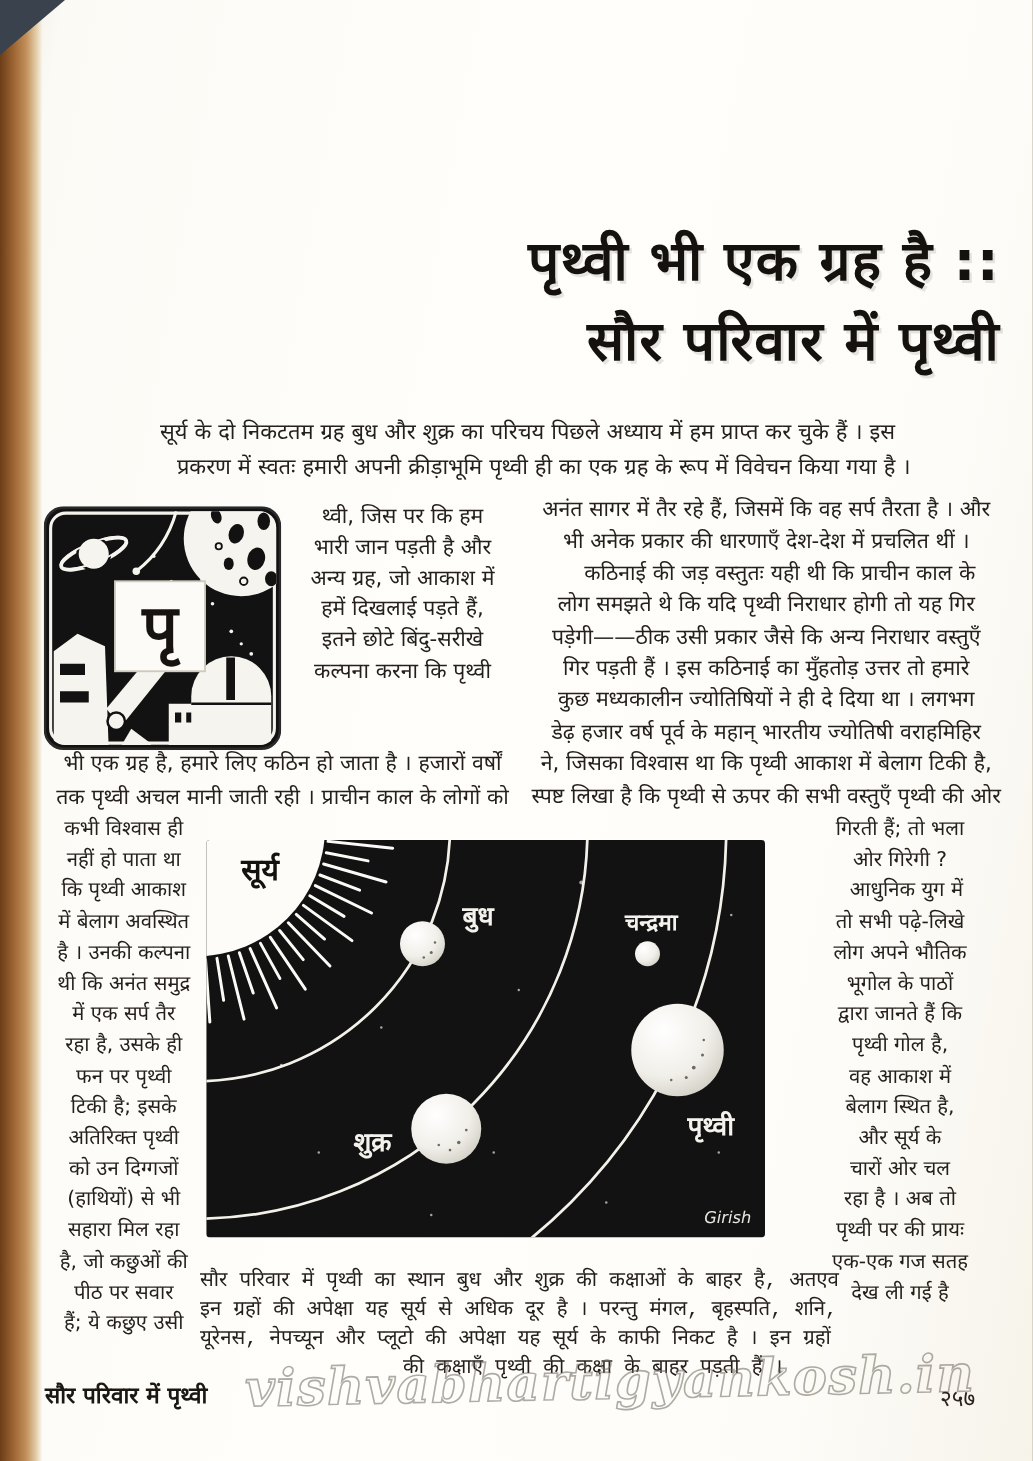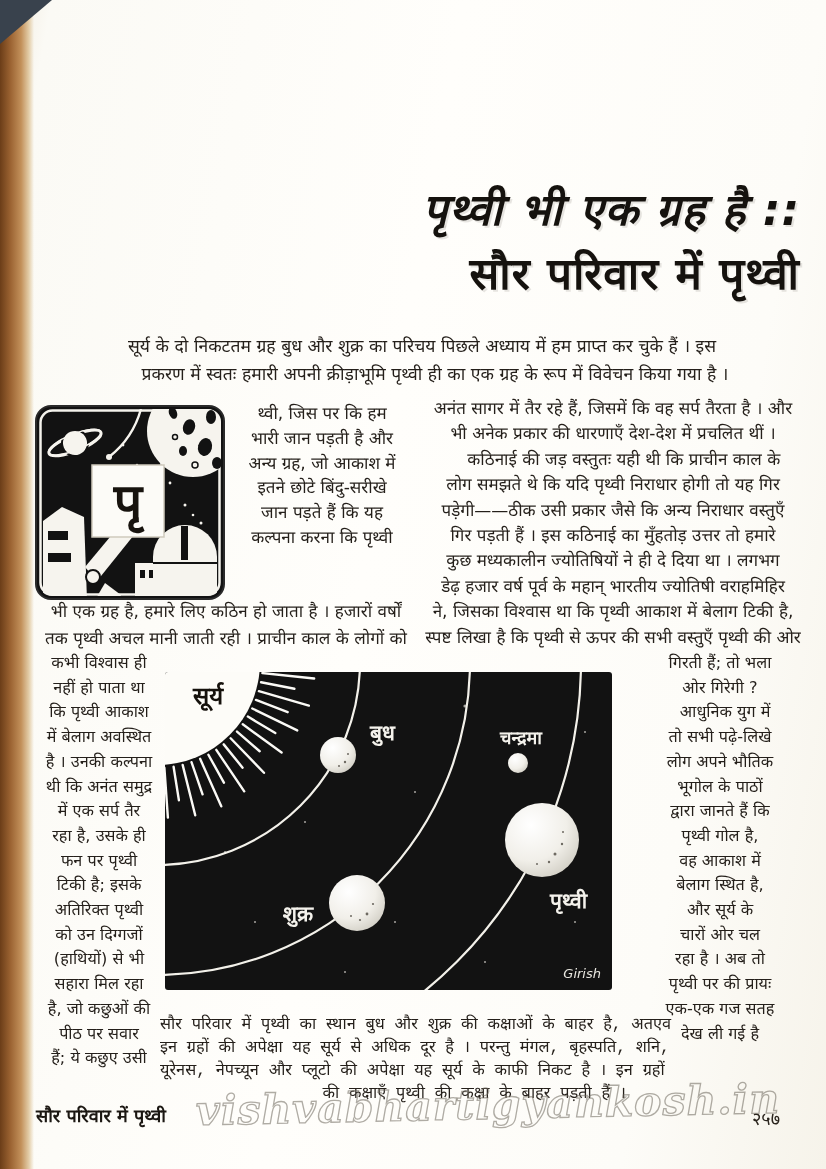--- a/index.html
+++ b/index.html
@@ -7,21 +7,21 @@
     position:relative;width:826px;height:1169px;margin:0 auto;overflow:hidden;
     background:linear-gradient(100deg,#efe8da 0%,#fbfaf5 5%,#fffefb 45%,#fdfcf8 80%,#f6f3ea 100%);
     font-family:"DejaVu Sans",sans-serif;color:#241f1a;
   }
   .spine{position:absolute;left:0;top:0;width:34px;height:1169px;
     background:linear-gradient(90deg,#6b3d18 0%,#9a6231 30%,#c2905a 62%,#e3cda8 85%,rgba(255,255,255,0) 100%);}
   .corner{position:absolute;left:0;top:0;width:52px;height:44px;background:#39424d;
     clip-path:polygon(0 0,100% 0,0 100%);}
   .title{position:absolute;right:26px;text-align:right;font-weight:800;color:#15120e;
     font-size:44px;line-height:1;letter-spacing:1px;text-shadow:2px 2px 0 rgba(60,50,40,.12);white-space:pre;}
-  .t1{top:188px;font-style:italic;} .t2{top:252px;}
+  .t1{top:188px;} .t2{top:252px;}
   .tl{white-space:pre;}
   .textblock{position:absolute;font-size:17px;line-height:25px;text-align:center;}
   .intro{left:36px;top:332px;width:772px;font-size:17.5px;line-height:28px;}
   .intro .tl:nth-child(2){padding-left:26px;}
   .colA{left:230px;top:401px;width:184px;line-height:24.8px;}
   .colB{left:418px;top:396px;width:390px;line-height:25.4px;}
   .leftwide{left:36px;top:598px;width:380px;line-height:26.5px;}
   .leftnarrow{left:36px;top:651px;width:126px;font-size:16.2px;line-height:24.7px;}
   .rightnarrow{left:632px;top:651px;width:176px;font-size:16.2px;line-height:24.7px;}
   .figwrap{position:absolute;left:165px;top:672px;width:447px;height:398px;}
@@ -123,22 +123,22 @@
         <rect x="57" y="60" width="72" height="72" fill="#fcfbf7" stroke="#cfcabd" stroke-width="1.5"></rect>
         <text x="93" y="114" text-anchor="middle" font-size="50" font-weight="bold" fill="#17130e">पृ</text>
       </g>
     </svg>
   </div>
 
   <div class="textblock colA">
       <div class="tl">थ्वी, जिस पर कि हम</div>
       <div class="tl">भारी जान पड़ती है और</div>
       <div class="tl">अन्य ग्रह, जो आकाश में</div>
+      <div class="tl">हमें दिखलाई पड़ते हैं,</div>
       <div class="tl">इतने छोटे बिंदु-सरीखे</div>
-      <div class="tl">जान पड़ते हैं कि यह</div>
       <div class="tl">कल्पना करना कि पृथ्वी</div>
     </div>
   <div class="textblock colB">
       <div class="tl">अनंत सागर में तैर रहे हैं, जिसमें कि वह सर्प तैरता है । और</div>
       <div class="tl">भी अनेक प्रकार की धारणाएँ देश-देश में प्रचलित थीं ।</div>
       <div class="tl">    कठिनाई की जड़ वस्तुतः यही थी कि प्राचीन काल के</div>
       <div class="tl">लोग समझते थे कि यदि पृथ्वी निराधार होगी तो यह गिर</div>
       <div class="tl">पड़ेगी——ठीक उसी प्रकार जैसे कि अन्य निराधार वस्तुएँ</div>
       <div class="tl">गिर पड़ती हैं । इस कठिनाई का मुँहतोड़ उत्तर तो हमारे</div>
       <div class="tl">कुछ मध्यकालीन ज्योतिषियों ने ही दे दिया था । लगभग</div>

